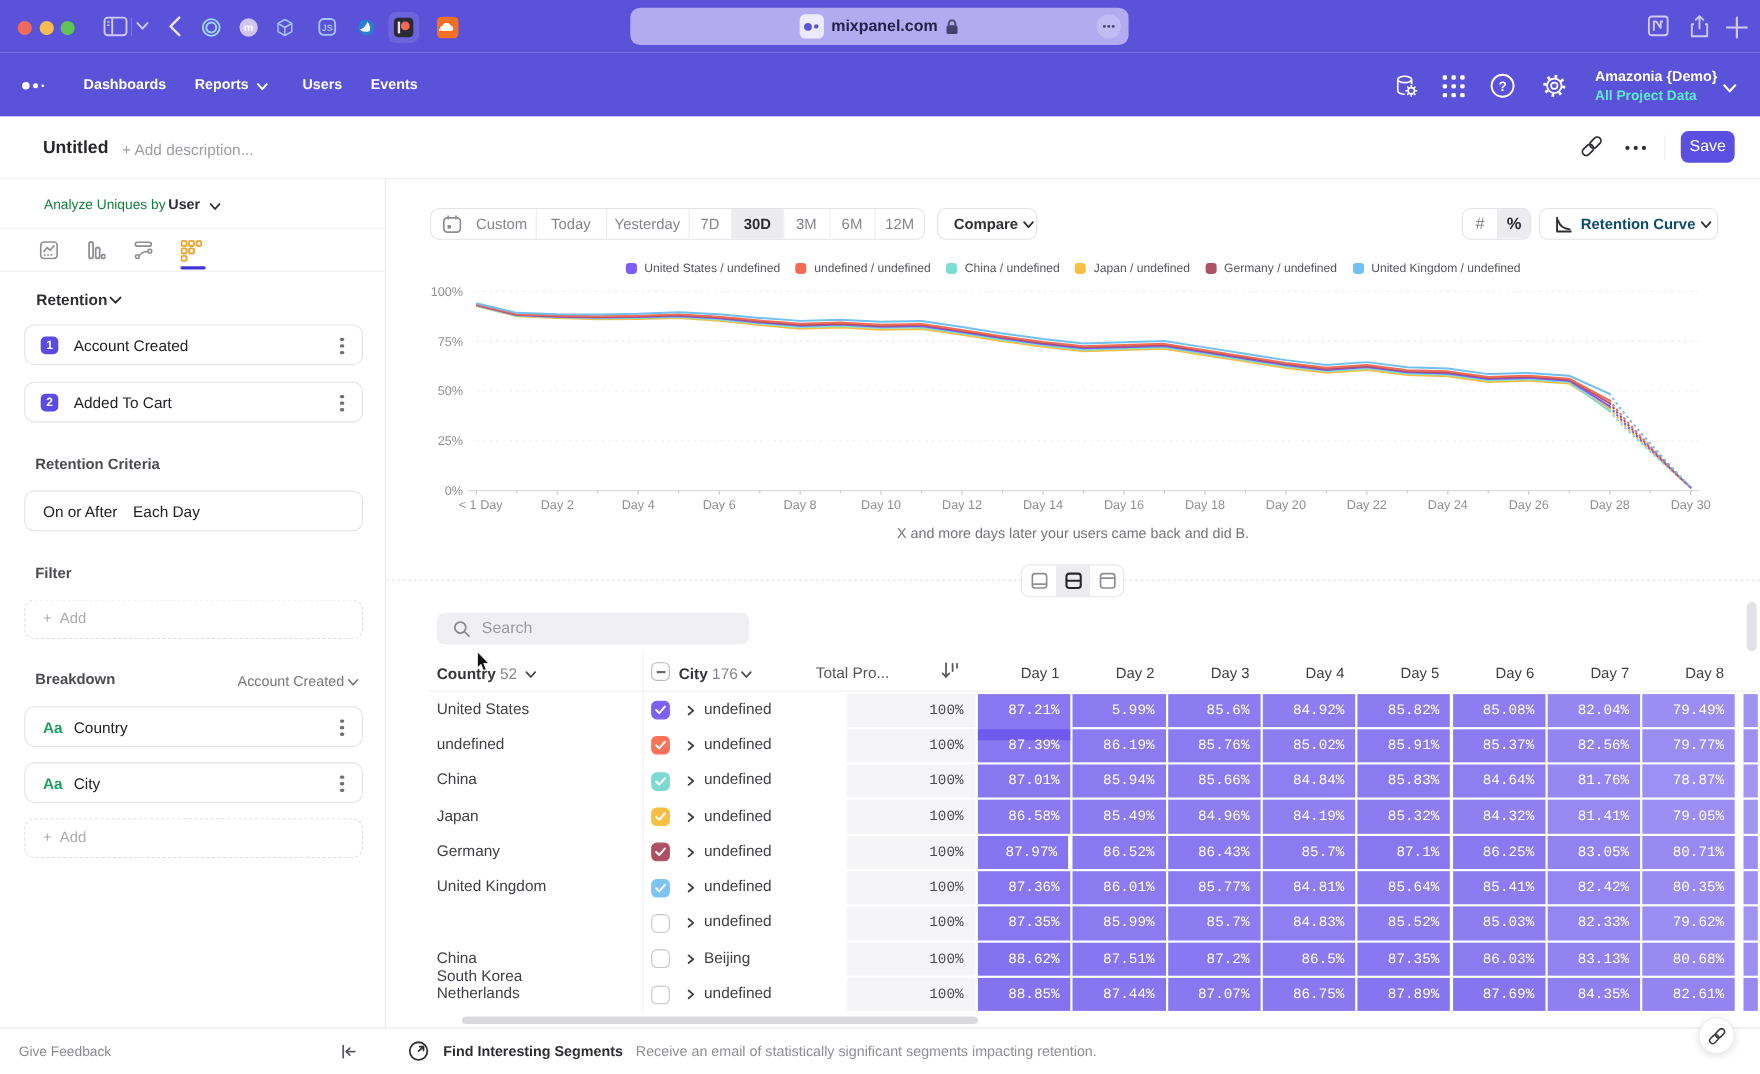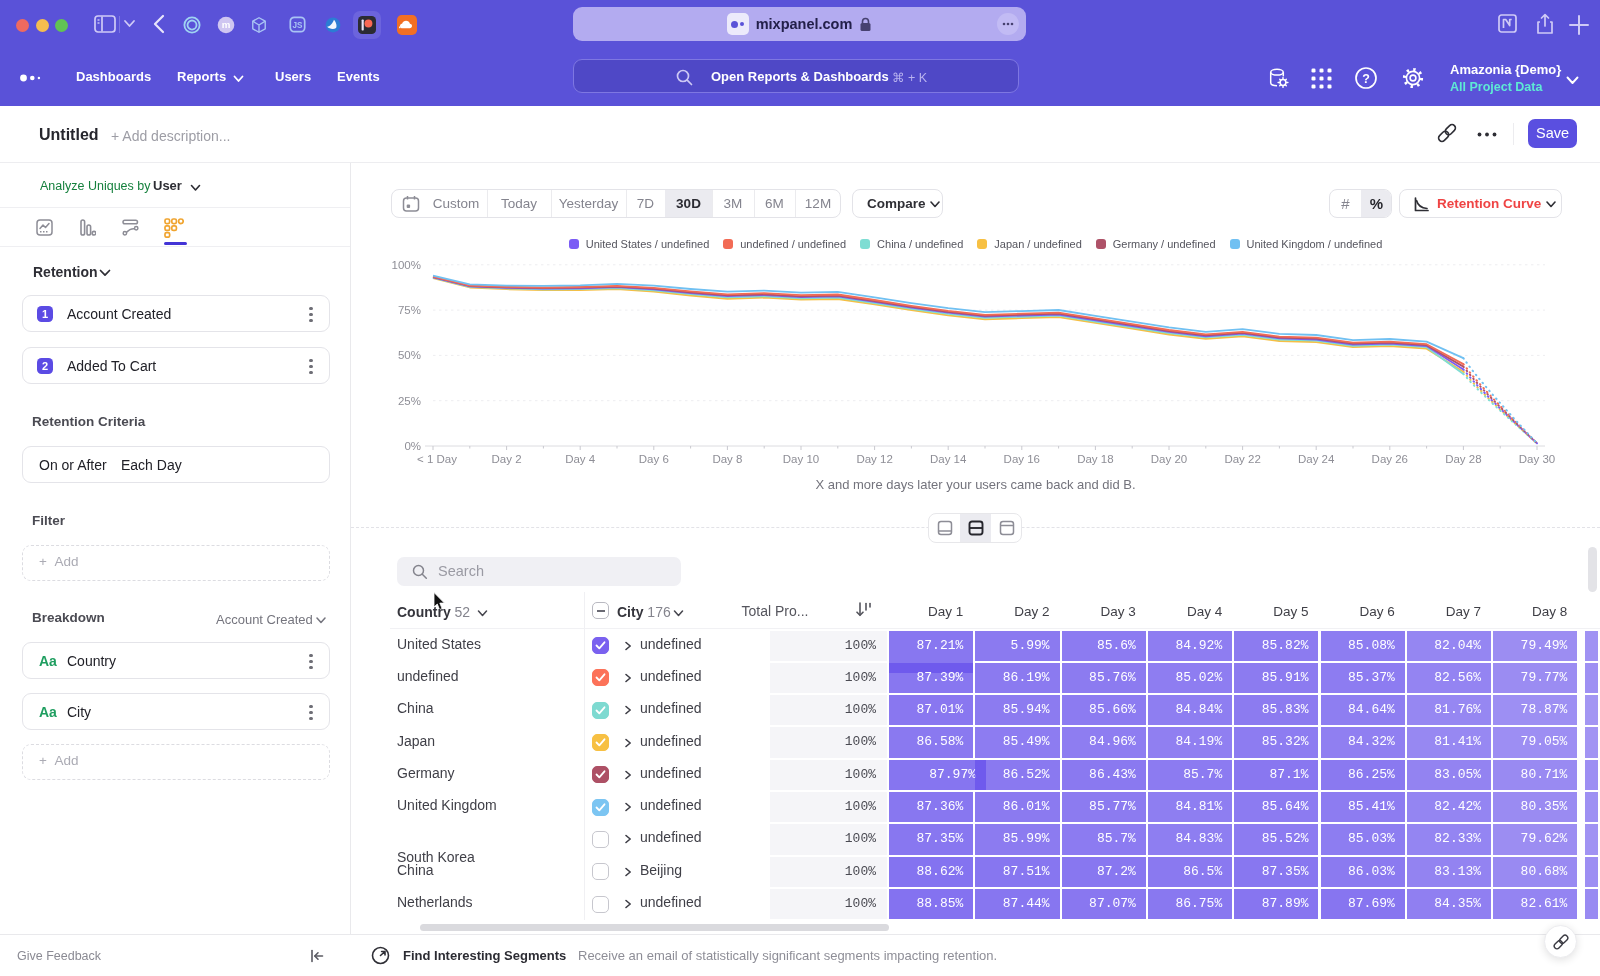--- a/index.html
+++ b/index.html
@@ -216,28 +216,20 @@
         <circle cx="13.3" cy="8" r="2.3" fill="#fff"></circle>
         <circle cx="19.9" cy="8" r="1.2" fill="#fff"></circle>
       </svg>
   <div class="navtext" style="left:76px">Dashboards</div>
   <div class="navtext" style="left:177px">Reports</div>
   <svg class="abs" style="left:233px;top:27px" width="11" height="8" viewBox="0 0 11 8">
         <path d="M1.5 1.5L5.5 6l4-4.5" stroke="#fff" stroke-width="1.8" fill="none" stroke-linecap="round" stroke-linejoin="round"></path>
       </svg>
   <div class="navtext" style="left:275px">Users</div>
   <div class="navtext" style="left:337px">Events</div>
-  <div id="hsearch">
-    <svg class="abs" style="left:101px;top:8px" width="19" height="19" viewBox="0 0 19 19">
-          <circle cx="8" cy="8" r="5.5" fill="none" stroke="#cdc8f4" stroke-width="1.7"></circle>
-          <line x1="12.2" y1="12.2" x2="16.5" y2="16.5" stroke="#cdc8f4" stroke-width="1.7" stroke-linecap="round"></line>
-        </svg>
-    <div class="txt">Open Reports &amp; Dashboards</div>
-    <div class="kbd">⌘ + K</div>
-  </div>
   <svg class="abs" style="left:1267px;top:19px" width="23" height="23" viewBox="0 0 23 23">
         <g fill="none" stroke="#fff" stroke-width="1.5">
           <ellipse cx="10" cy="5.2" rx="6.3" ry="2.9"></ellipse>
           <path d="M3.7 5.2v10.6c0 1.6 2.8 2.9 6.3 2.9"></path>
           <path d="M16.3 5.2v4.2"></path>
         </g>
         <circle cx="16" cy="15.5" r="2.9" fill="none" stroke="#fff" stroke-width="1.5"></circle>
         <g stroke="#fff" stroke-width="1.4" stroke-linecap="round">
           <line x1="16" y1="10.6" x2="16" y2="12.1"></line>
           <line x1="16" y1="18.9" x2="16" y2="20.4"></line>
@@ -462,21 +454,21 @@
 <div class="abs" id="seghash">
   <span class="seg" style="left:0;width:31px;font-size:15px">#</span>
   <i class="segd" style="left:31px"></i>
   <span class="seg sel" style="left:31px;width:31px;font-size:15px">%</span>
 </div>
 <div class="abs ctlbtn" style="left:1399px;top:189px;width:163px">
   <svg class="abs" style="left:13px;top:6px" width="17" height="17" viewBox="0 0 17 17">
         <path d="M2.5 2v12.5H15" fill="none" stroke="#2f2f35" stroke-width="1.7" stroke-linecap="round" stroke-linejoin="round"></path>
         <path d="M3.5 4.5c1.2 4.5 5 7.5 10.5 8" fill="none" stroke="#2f2f35" stroke-width="1.7" stroke-linecap="round"></path>
       </svg>
-  <span style="position:absolute;left:37px;top:6px;font-weight:700;font-size:13.5px;color:#ef4444">Retention Curve</span>
+  <span style="position:absolute;left:37px;top:6px;font-weight:700;font-size:13.5px;color:#0c4a6e">Retention Curve</span>
   <svg class="abs" style="left:146px;top:11px" width="10" height="7" viewBox="0 0 10 7">
         <path d="M1 1l4 4.5L9 1" stroke="#2f2f35" stroke-width="1.6" fill="none" stroke-linecap="round" stroke-linejoin="round"></path>
       </svg>
 </div>
 
 <div id="legend">
       <span class="litem"><span class="chip" style="background:#7b5cf5"></span>United States / undefined</span>
       <span class="litem"><span class="chip" style="background:#f26b55"></span>undefined / undefined</span>
       <span class="litem"><span class="chip" style="background:#7eddd3"></span>China / undefined</span>
       <span class="litem"><span class="chip" style="background:#f7c043"></span>Japan / undefined</span>
@@ -644,21 +636,21 @@
         <path d="M1.5 4.5l2.8 2.8 5.2-6" stroke="#fff" stroke-width="1.8" fill="none" stroke-linecap="round" stroke-linejoin="round"></path>
       </svg>
     </div>
     <svg class="rchev" style="left:624px;top:769.9px" width="8" height="10" viewBox="0 0 8 10">
       <path d="M2 1.5L6.2 5L2 8.5" stroke="#3d3d45" stroke-width="1.6" fill="none" stroke-linecap="round" stroke-linejoin="round"></path>
     </svg>
     <div class="rlabel" style="left:640px;top:764.9px">undefined</div>
     <div class="tband" style="left:770px;top:759.7px;width:117px;height:30.3px">
       <span>100%</span>
     </div>
-    <div class="pcell" style="left:889.0px;top:759.7px;width:97px;height:30.3px;background:rgba(104,82,236,0.799)">87.97%</div>
+    <div class="pcell" style="left:889.0px;top:759.7px;width:82px;height:30.3px;background:rgba(104,82,236,0.799)">87.97%</div>
     <div class="pcell" style="left:975.3px;top:759.7px;width:84.3px;height:30.3px;background:rgba(104,82,236,0.775)">86.52%</div>
     <div class="pcell" style="left:1061.6px;top:759.7px;width:84.3px;height:30.3px;background:rgba(104,82,236,0.774)">86.43%</div>
     <div class="pcell" style="left:1147.9px;top:759.7px;width:84.3px;height:30.3px;background:rgba(104,82,236,0.762)">85.7%</div>
     <div class="pcell" style="left:1234.2px;top:759.7px;width:84.3px;height:30.3px;background:rgba(104,82,236,0.785)">87.1%</div>
     <div class="pcell" style="left:1320.5px;top:759.7px;width:84.3px;height:30.3px;background:rgba(104,82,236,0.771)">86.25%</div>
     <div class="pcell" style="left:1406.8px;top:759.7px;width:84.3px;height:30.3px;background:rgba(104,82,236,0.717)">83.05%</div>
     <div class="pcell" style="left:1493.1px;top:759.7px;width:84.3px;height:30.3px;background:rgba(104,82,236,0.678)">80.71%</div>
     <div class="pcell" style="left:1584.5px;top:759.7px;width:13px;height:30.3px;background:rgba(104,82,236,0.650)"></div>
     <div class="rlabel" style="left:397px;top:797.1px">United Kingdom</div>
     <div class="cbx" style="left:592px;top:798.6px;background:#7cc5f2;border-color:#7cc5f2">
@@ -675,21 +667,21 @@
     </div>
     <div class="pcell" style="left:889.0px;top:792.0px;width:84.3px;height:30.3px;background:rgba(104,82,236,0.789)">87.36%</div>
     <div class="pcell" style="left:975.3px;top:792.0px;width:84.3px;height:30.3px;background:rgba(104,82,236,0.767)">86.01%</div>
     <div class="pcell" style="left:1061.6px;top:792.0px;width:84.3px;height:30.3px;background:rgba(104,82,236,0.763)">85.77%</div>
     <div class="pcell" style="left:1147.9px;top:792.0px;width:84.3px;height:30.3px;background:rgba(104,82,236,0.747)">84.81%</div>
     <div class="pcell" style="left:1234.2px;top:792.0px;width:84.3px;height:30.3px;background:rgba(104,82,236,0.761)">85.64%</div>
     <div class="pcell" style="left:1320.5px;top:792.0px;width:84.3px;height:30.3px;background:rgba(104,82,236,0.757)">85.41%</div>
     <div class="pcell" style="left:1406.8px;top:792.0px;width:84.3px;height:30.3px;background:rgba(104,82,236,0.707)">82.42%</div>
     <div class="pcell" style="left:1493.1px;top:792.0px;width:84.3px;height:30.3px;background:rgba(104,82,236,0.672)">80.35%</div>
     <div class="pcell" style="left:1584.5px;top:792.0px;width:13px;height:30.3px;background:rgba(104,82,236,0.642)"></div>
-    <div class="rlabel" style="left:397px;top:849px">South Korea</div>
+    <div class="rlabel" style="left:397px;top:879px">South Korea</div>
     <div class="cbx empty" style="left:592px;top:830.9px"></div>
     <svg class="rchev" style="left:624px;top:834.4px" width="8" height="10" viewBox="0 0 8 10">
       <path d="M2 1.5L6.2 5L2 8.5" stroke="#3d3d45" stroke-width="1.6" fill="none" stroke-linecap="round" stroke-linejoin="round"></path>
     </svg>
     <div class="rlabel" style="left:640px;top:829.4px">undefined</div>
     <div class="tband" style="left:770px;top:824.3px;width:117px;height:30.3px">
       <span>100%</span>
     </div>
     <div class="pcell" style="left:889.0px;top:824.3px;width:84.3px;height:30.3px;background:rgba(104,82,236,0.789)">87.35%</div>
     <div class="pcell" style="left:975.3px;top:824.3px;width:84.3px;height:30.3px;background:rgba(104,82,236,0.766)">85.99%</div>

